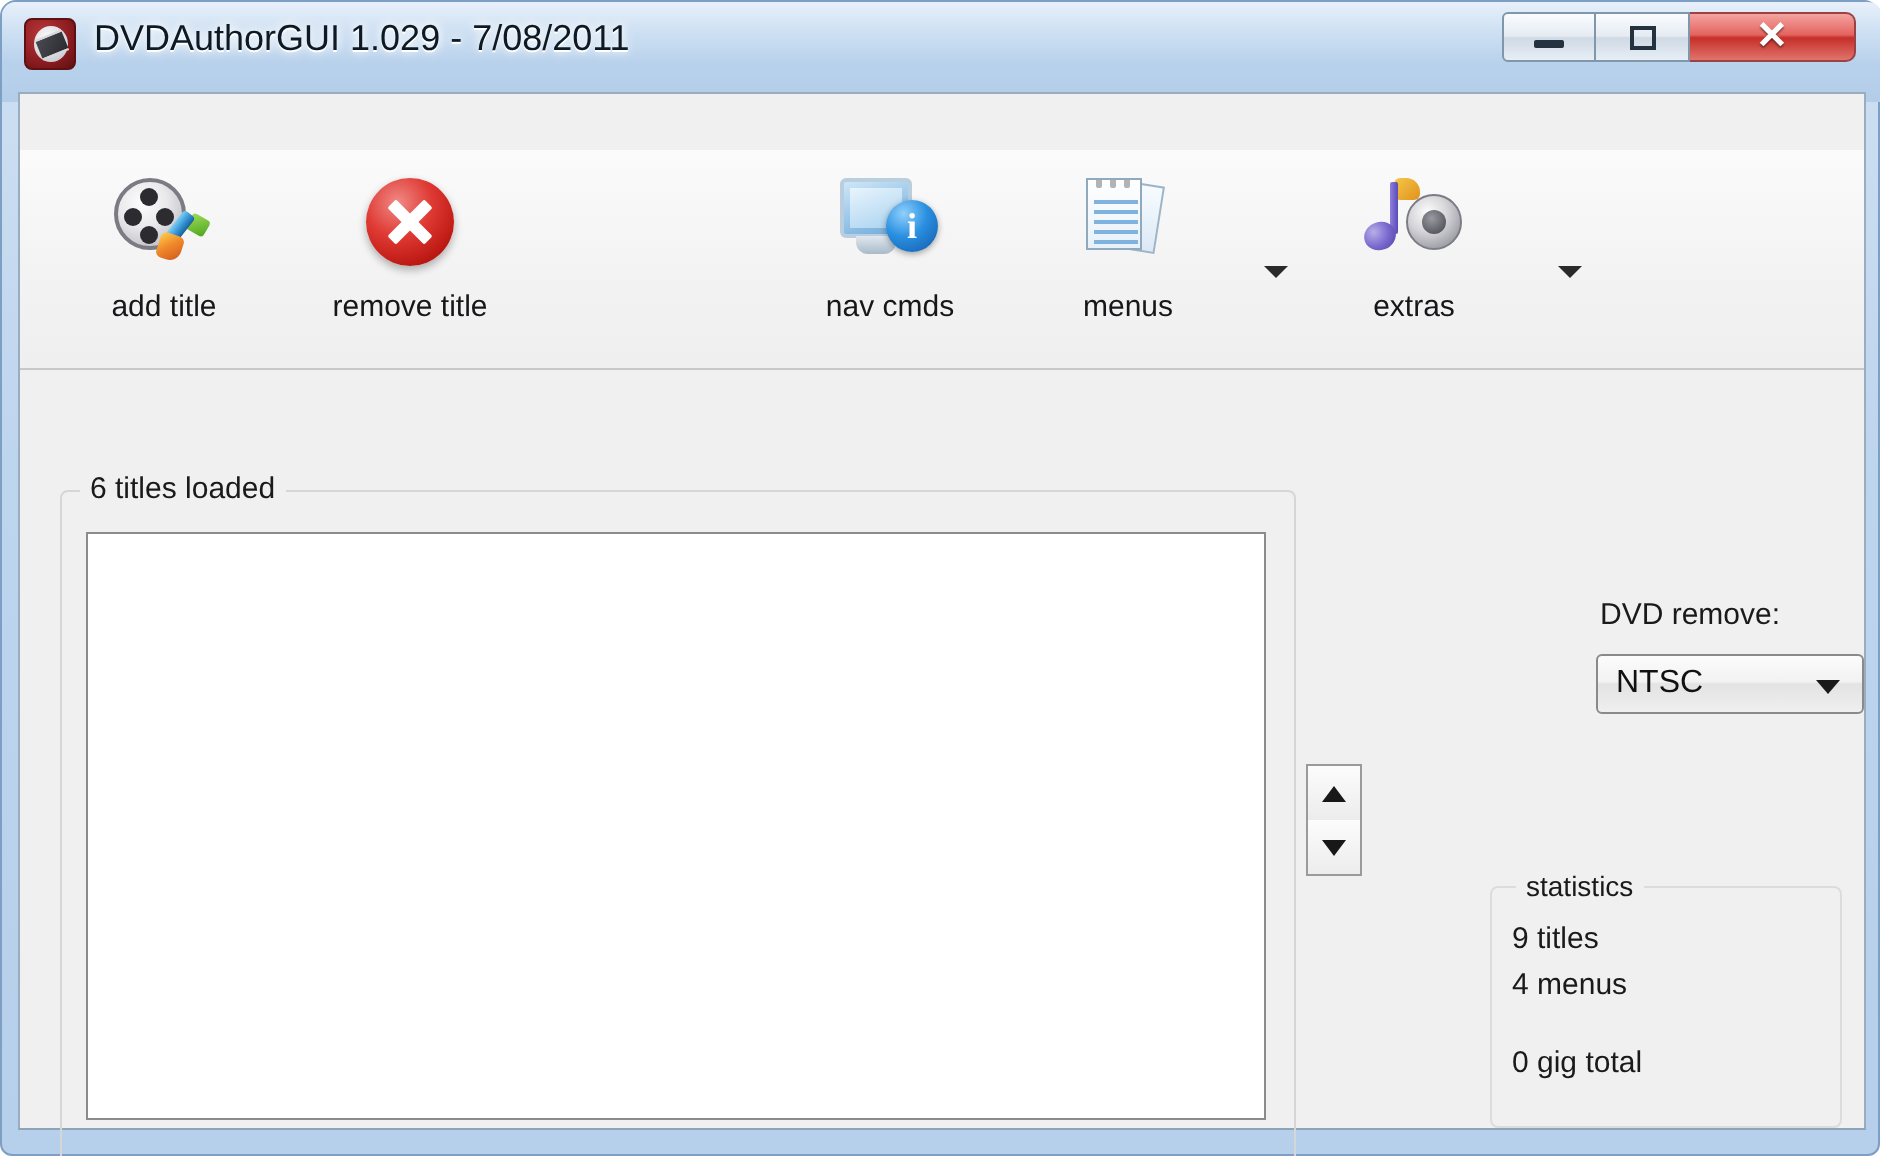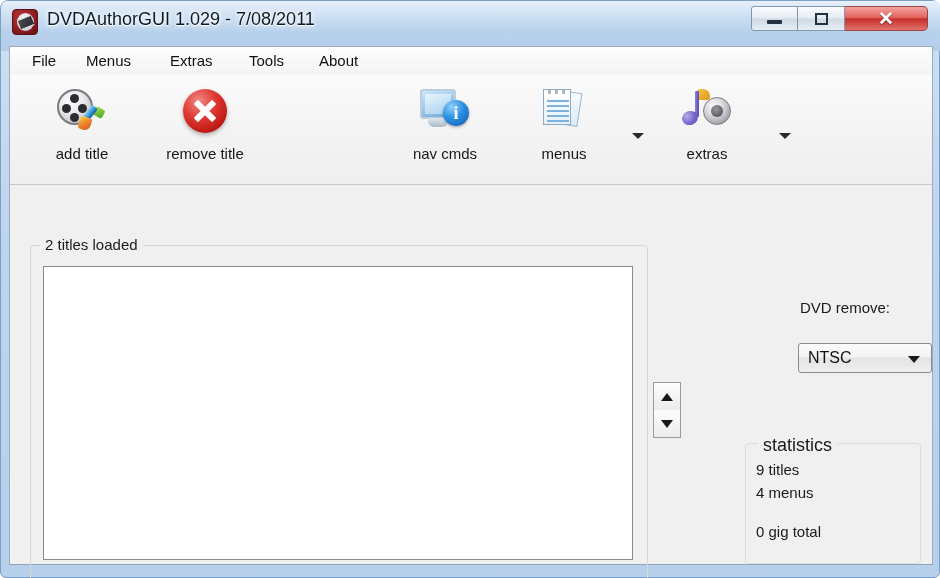--- a/index.html
+++ b/index.html
@@ -397,21 +397,20 @@
     position: absolute; left: 790px; top: 114px;
     font-size: 15px; color: #1a1a1a; white-space: nowrap;
   }
   #dvdformat-combo {
     position: absolute; left: 788px; top: 142px;
     width: 134px; height: 30px;
     box-sizing: border-box;
     border: 1px solid #8a8a8a;
     border-radius: 3px;
     background: linear-gradient(180deg, #fcfcfc 0%, #f2f2f2 46%, #e3e3e3 50%, #efefef 100%);
-    margin-top: 16px;
   }
   #dvdformat-value {
     position: absolute; left: 9px; top: 5px;
     font-size: 16px; color: #111111;
   }
   #dvdformat-arrow {
     position: absolute; right: 11px; top: 12px;
     width: 0; height: 0;
     border-left: 6px solid transparent;
     border-right: 6px solid transparent;
@@ -422,21 +421,21 @@
   #stats-group {
     position: absolute; left: 735px; top: 258px;
     width: 176px; height: 121px;
     border: 1px solid #dcdcdc;
     border-radius: 4px;
     box-sizing: border-box;
   }
   #stats-label {
     position: absolute; left: 748px; top: 250px;
     background: #f0f0f0; padding: 0 5px;
-    font-size: 18px; color: #1a1a1a;
+    font-size: 14px; color: #1a1a1a;
   }
   .stat-line {
     position: absolute; left: 746px;
     font-size: 15px; color: #1a1a1a; white-space: nowrap;
   }
 </style>
 </head>
 <body>
 
 <div id="window">
@@ -455,27 +454,20 @@
     <div class="winbtn" id="btn-max">
       <div class="glyph-max"></div>
     </div>
     <div class="winbtn" id="btn-close">
       <div class="glyph-close">✕</div>
     </div>
   </div>
 
   <div id="client">
 
-    <div id="menubar">
-      <div class="menu-item" style="left:14px;">File</div>
-      <div class="menu-item" style="left:68px;">Menus</div>
-      <div class="menu-item" style="left:152px;">Extras</div>
-      <div class="menu-item" style="left:231px;">Tools</div>
-      <div class="menu-item" style="left:301px;">About</div>
-    </div>
 
     <div id="toolbar">
 
       <div class="tb-btn" style="left:17px; width:110px;">
         <div class="tb-ico">
           <div class="ico-reel">
             <div class="reel-hole" style="left:11px; top:3px;"></div>
             <div class="reel-hole" style="left:3px;  top:13px;"></div>
             <div class="reel-hole" style="left:19px; top:13px;"></div>
             <div class="reel-hole" style="left:11px; top:22px;"></div>
@@ -542,21 +534,21 @@
         </div>
         <div class="tb-label">extras</div>
       </div>
       <div class="tb-caret" style="left:769px;"></div>
 
     </div>
 
     <div id="workarea">
 
       <div id="titles-group"></div>
-      <div id="titles-group-label">2 titles loaded</div>
+      <div id="titles-group-label">6 titles loaded</div>
       <div id="titles-listbox"></div>
 
       <div id="spin-wrap">
         <div class="spin-btn" id="spin-up">
           <div class="tri-up"></div>
         </div>
         <div class="spin-btn" id="spin-down">
           <div class="tri-down"></div>
         </div>
       </div>

